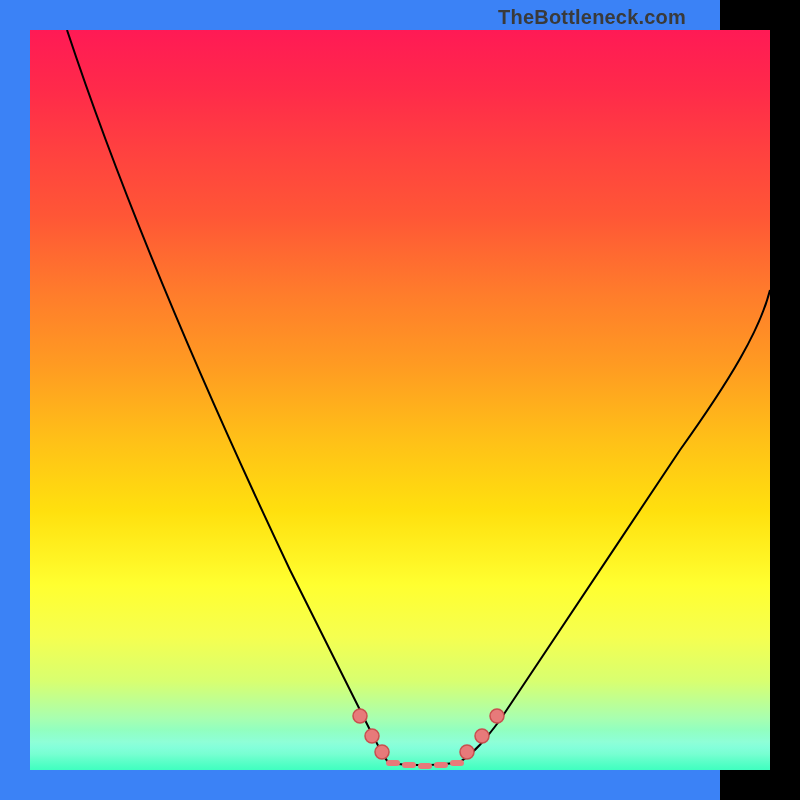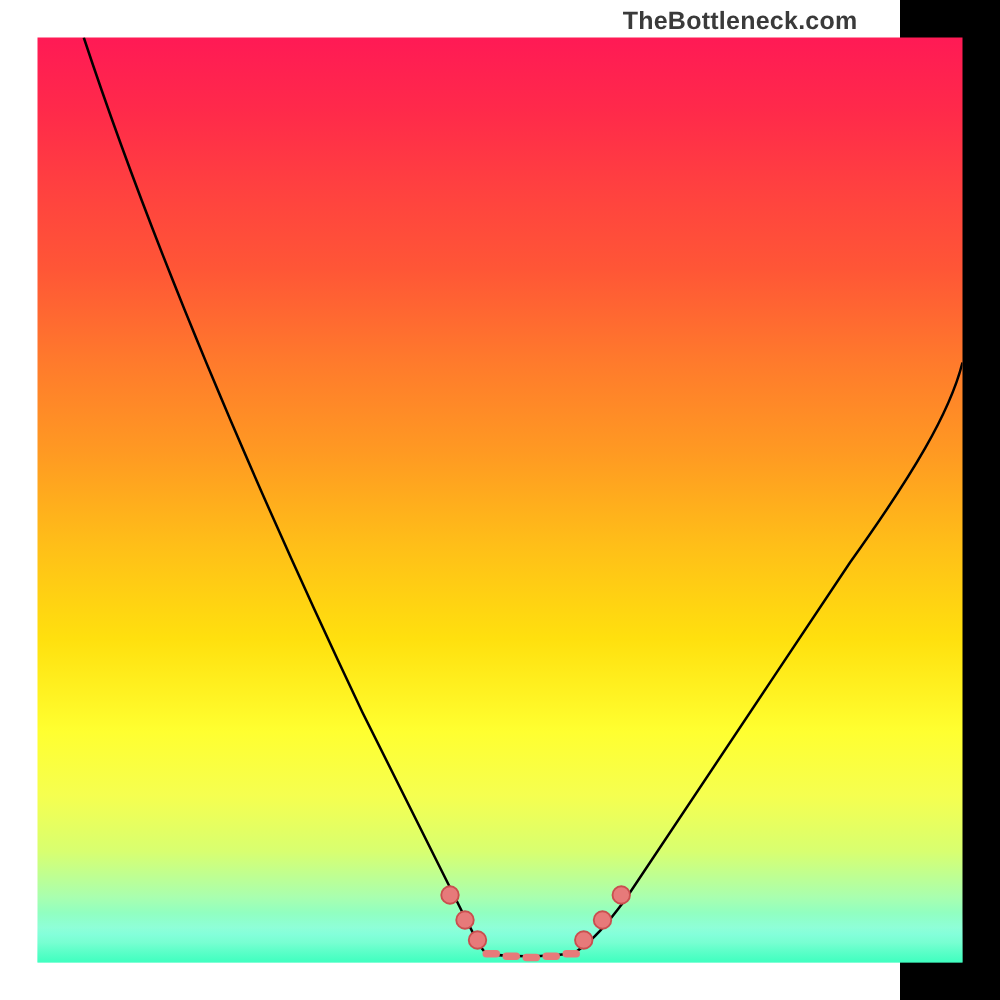--- a/index.html
+++ b/index.html
@@ -8,21 +8,21 @@
     width: 800px;
     height: 800px;
     overflow: hidden;
     background: #000;
     font-family: Arial, Helvetica, sans-serif;
   }
   .frame {
     position: relative;
     width: 720px;
     height: 800px;
-    background: #ffffff;
+    background: #3b82f6;
   }
   .plot-area {
     position: absolute;
     left: 30px;
     top: 30px;
     width: 740px;
     height: 740px;
     background: linear-gradient(
       to bottom,
       #ff1a55 0%,

